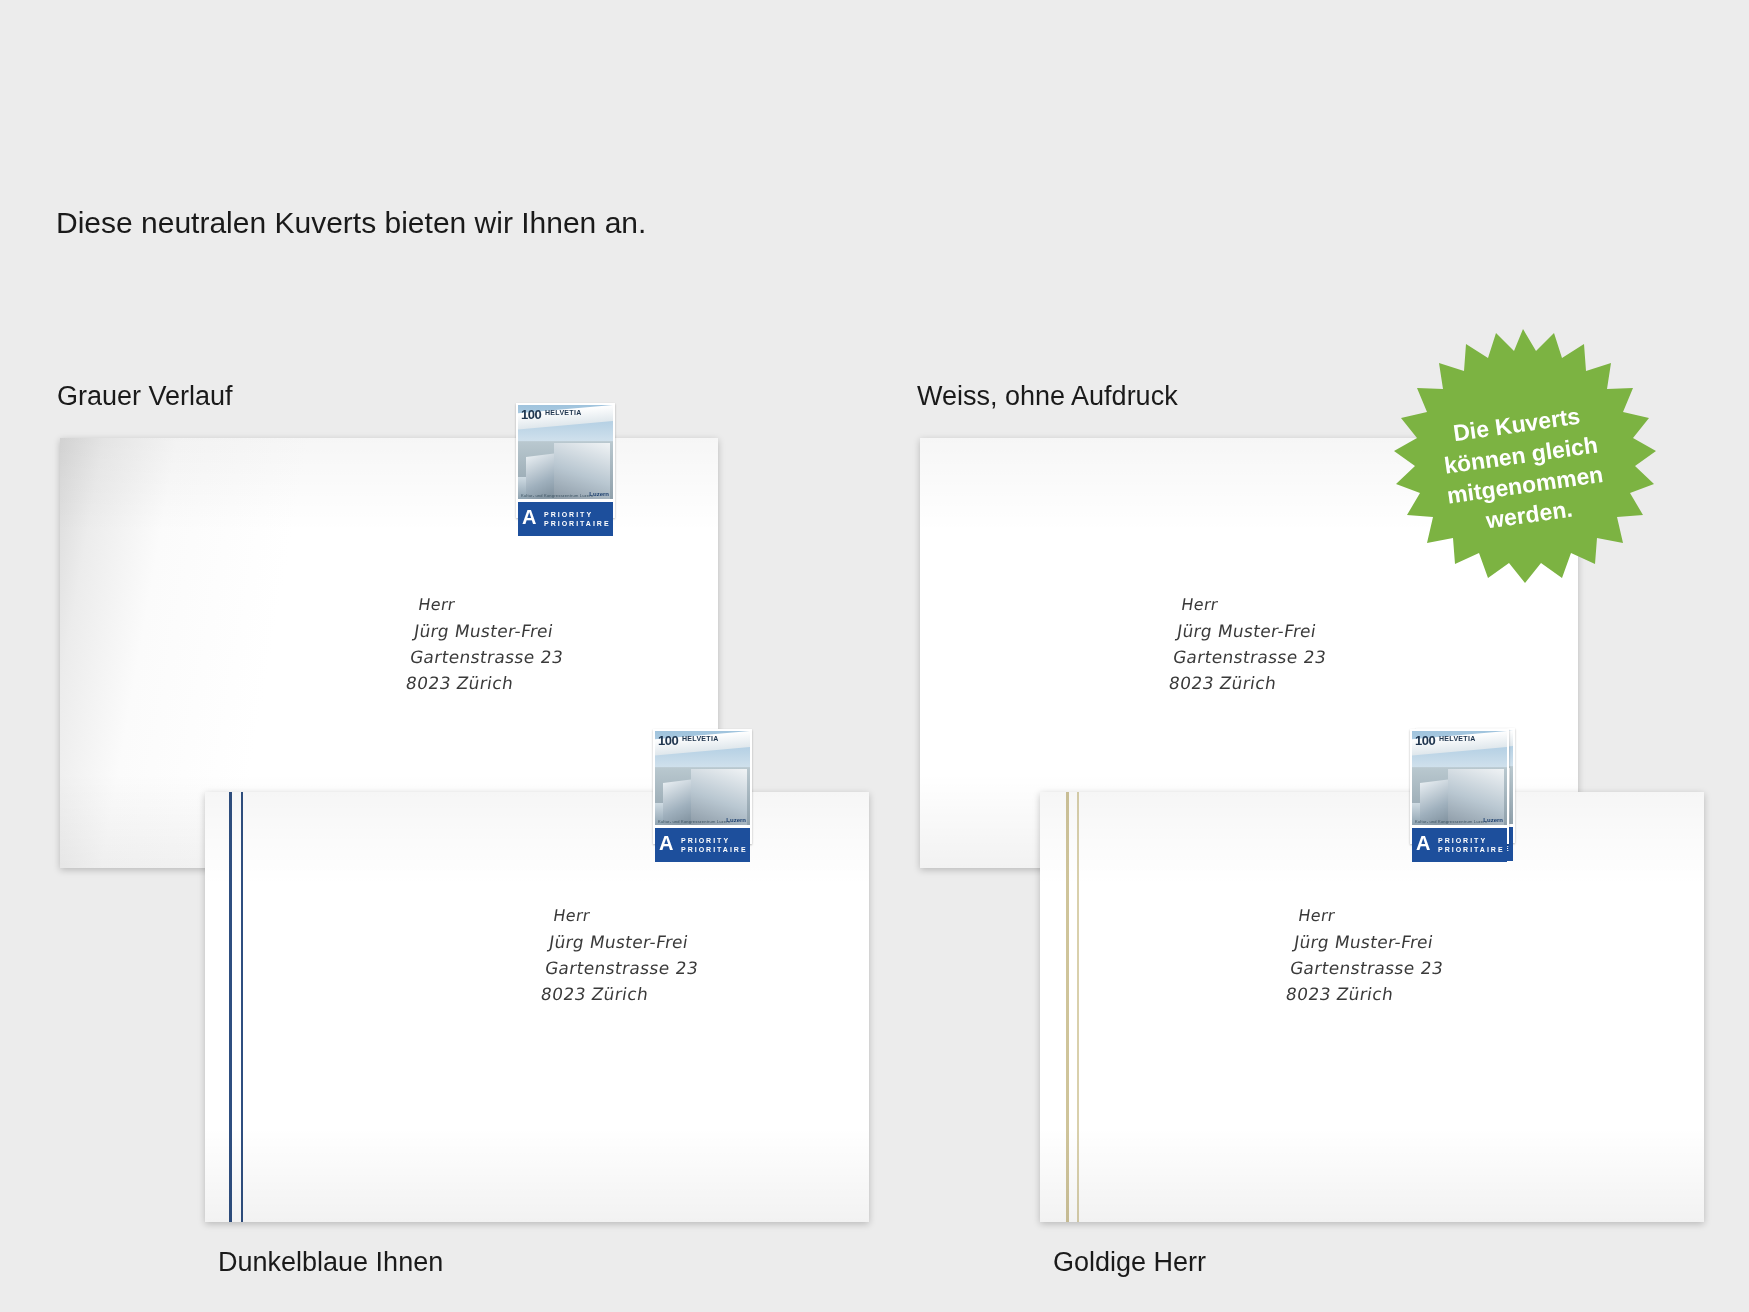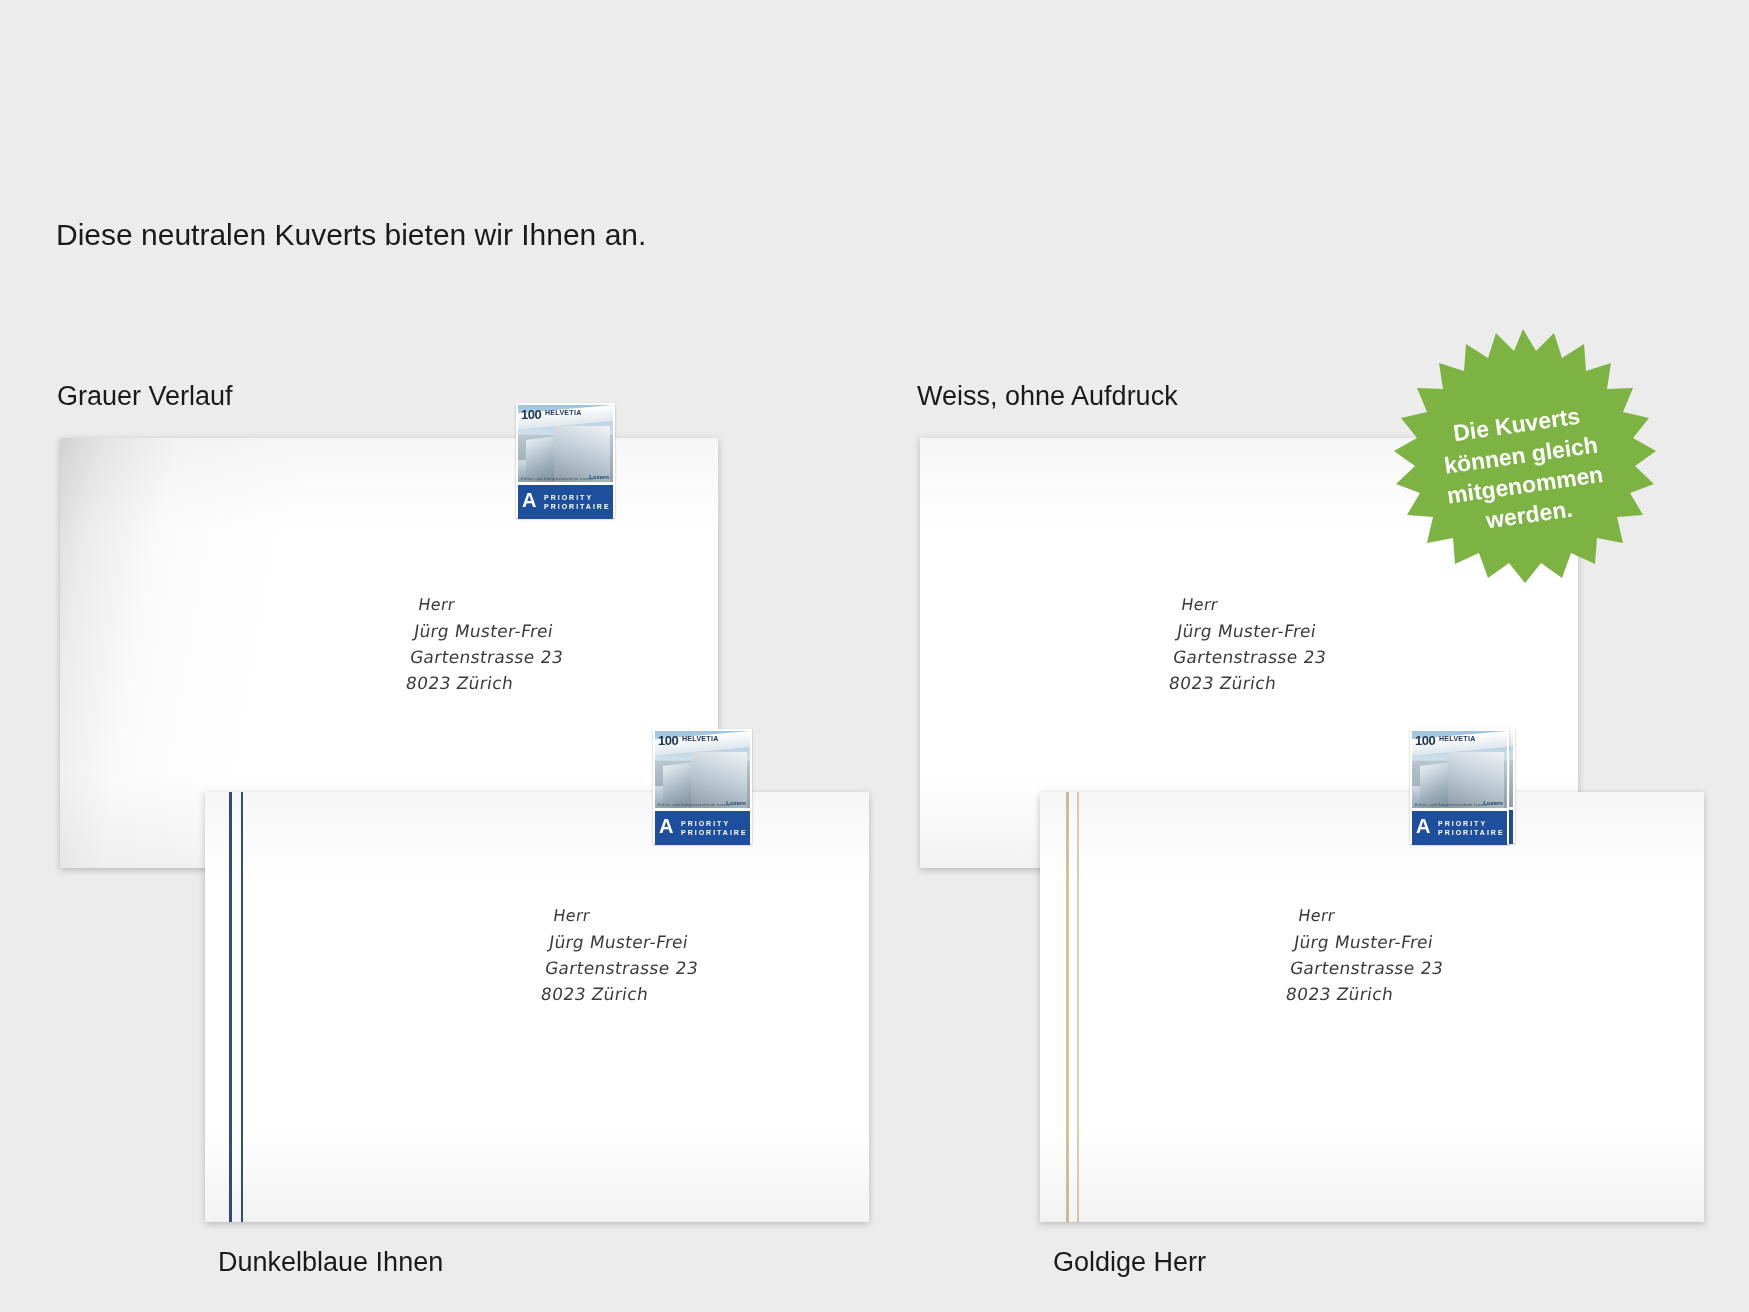--- a/index.html
+++ b/index.html
@@ -32,21 +32,20 @@
     color: #1a1a1a;
     white-space: nowrap;
   }
   .subtitle {
     position: absolute;
     left: 56px;
     top: 200px;
     font-size: 30px;
     line-height: 1.55;
     color: #1a1a1a;
-    margin-top: 12px;
   }
   .subtitle div { white-space: nowrap; }
 
   
   .caption {
     position: absolute;
     font-size: 27px;
     color: #1a1a1a;
     white-space: nowrap;
   }
@@ -120,21 +119,21 @@
     width: 99px;
     height: 115px;
     background: #ffffff;
     padding: 2px;
     box-sizing: border-box;
     box-shadow: 0 1px 2px rgba(0,0,0,0.28);
   }
   .stamp .pic {
     position: relative;
     width: 100%;
-    height: 77px;
+    height: 94px;
     overflow: hidden;
     background: linear-gradient(180deg, #9fc3dd 0%, #cfe0ec 38%, #b9c8cf 39%, #8fa0ab 100%);
   }
   
   .stamp .bld-a {
     position: absolute; left: 8px; bottom: 0; width: 32px; height: 44px;
     background: linear-gradient(160deg, #e7edf1 0%, #9fb0bd 60%, #7d8e9b 100%);
     transform: skewY(-7deg);
   }
   .stamp .bld-b {

